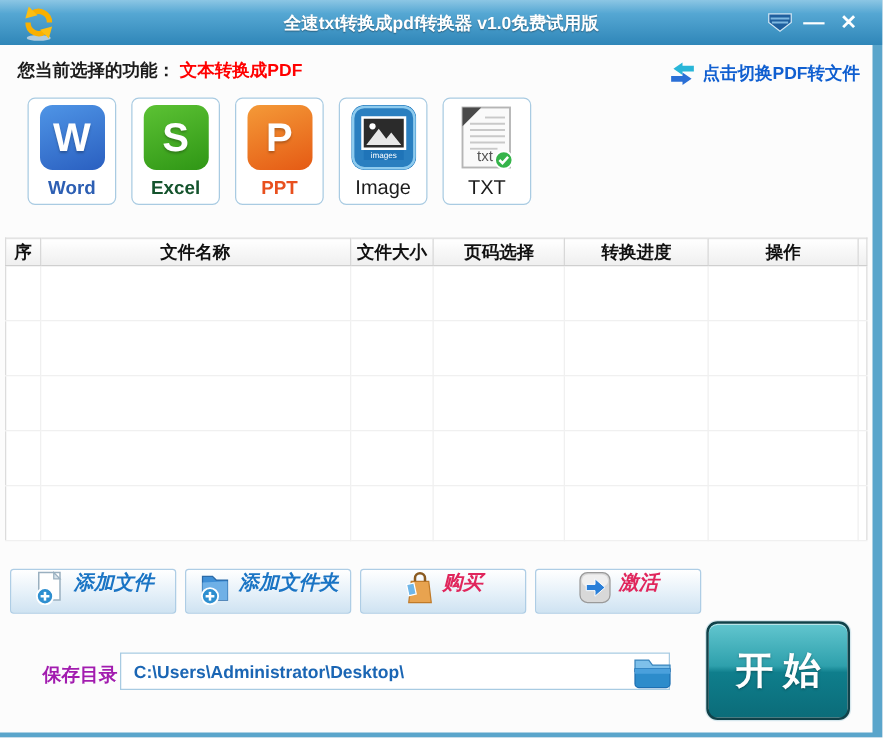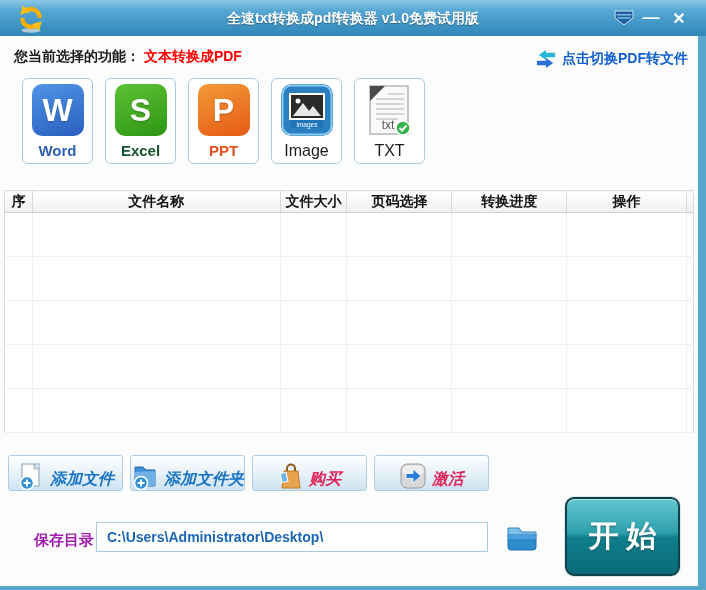--- a/index.html
+++ b/index.html
@@ -57,31 +57,31 @@
   .filetable th {
     height:22px; background:linear-gradient(180deg,#ffffff,#efefef);
     border-right:1px solid #d8d8d8; border-bottom:1px solid #cfcfcf;
     font-size:14px; font-weight:bold; color:#111; text-align:center; padding:0;
   }
   .filetable td { height:44px; border-right:1px solid #f0f0f0; border-bottom:1px solid #f0f0f0; }
   .filetable th:last-child, .filetable td:last-child { border-right:none; }
   
   .toolbar { position:absolute; left:8px; top:419px; display:flex; gap:7px; }
   .tool-btn {
-    width:115px; height:36px; border:1px solid #aecde5; border-radius:3px;
+    width:133px; height:36px; border:1px solid #aecde5; border-radius:3px;
     background:linear-gradient(180deg,#ffffff 0%,#eaf3fa 45%,#cfe3f2 100%);
-    display:flex; align-items:flex-end; justify-content:center; gap:5px; cursor:pointer;
+    display:flex; align-items:flex-start; justify-content:center; gap:5px; cursor:pointer;
   }
   .tool-label { font-family:"Liberation Serif", serif; font-style:italic; font-weight:bold; font-size:16px; }
   .tl-blue { color:#1a74c4; }
   .tl-red  { color:#e0265c; }
   
   .save-label { position:absolute; left:34px; top:495px; font-size:15px; font-weight:bold; color:#a21caf; }
   .save-input {
-    position:absolute; left:96px; top:486px; width:392px; height:30px;
+    position:absolute; left:96px; top:486px; width:440px; height:30px;
     border:1px solid #a8cbe2; background:#fff; color:#1b66b4; font-weight:bold;
     font-size:14px; padding:0 10px; font-family:"Liberation Sans", sans-serif; outline:none;
   }
   .browse-btn { position:absolute; left:502px; top:486px; width:40px; height:32px;
     display:flex; align-items:center; justify-content:center; cursor:pointer; }
   .start-btn {
     position:absolute; left:565px; top:461px; width:115px; height:79px;
     background:linear-gradient(180deg,#62c6cf 0%,#2ea0ac 45%,#0f7e8c 52%,#0b6c79 100%);
     border:2px solid #10424a; border-radius:9px;
     box-shadow:inset 0 1px 0 rgba(255,255,255,.55), 0 0 0 1px #d7e8ee;

